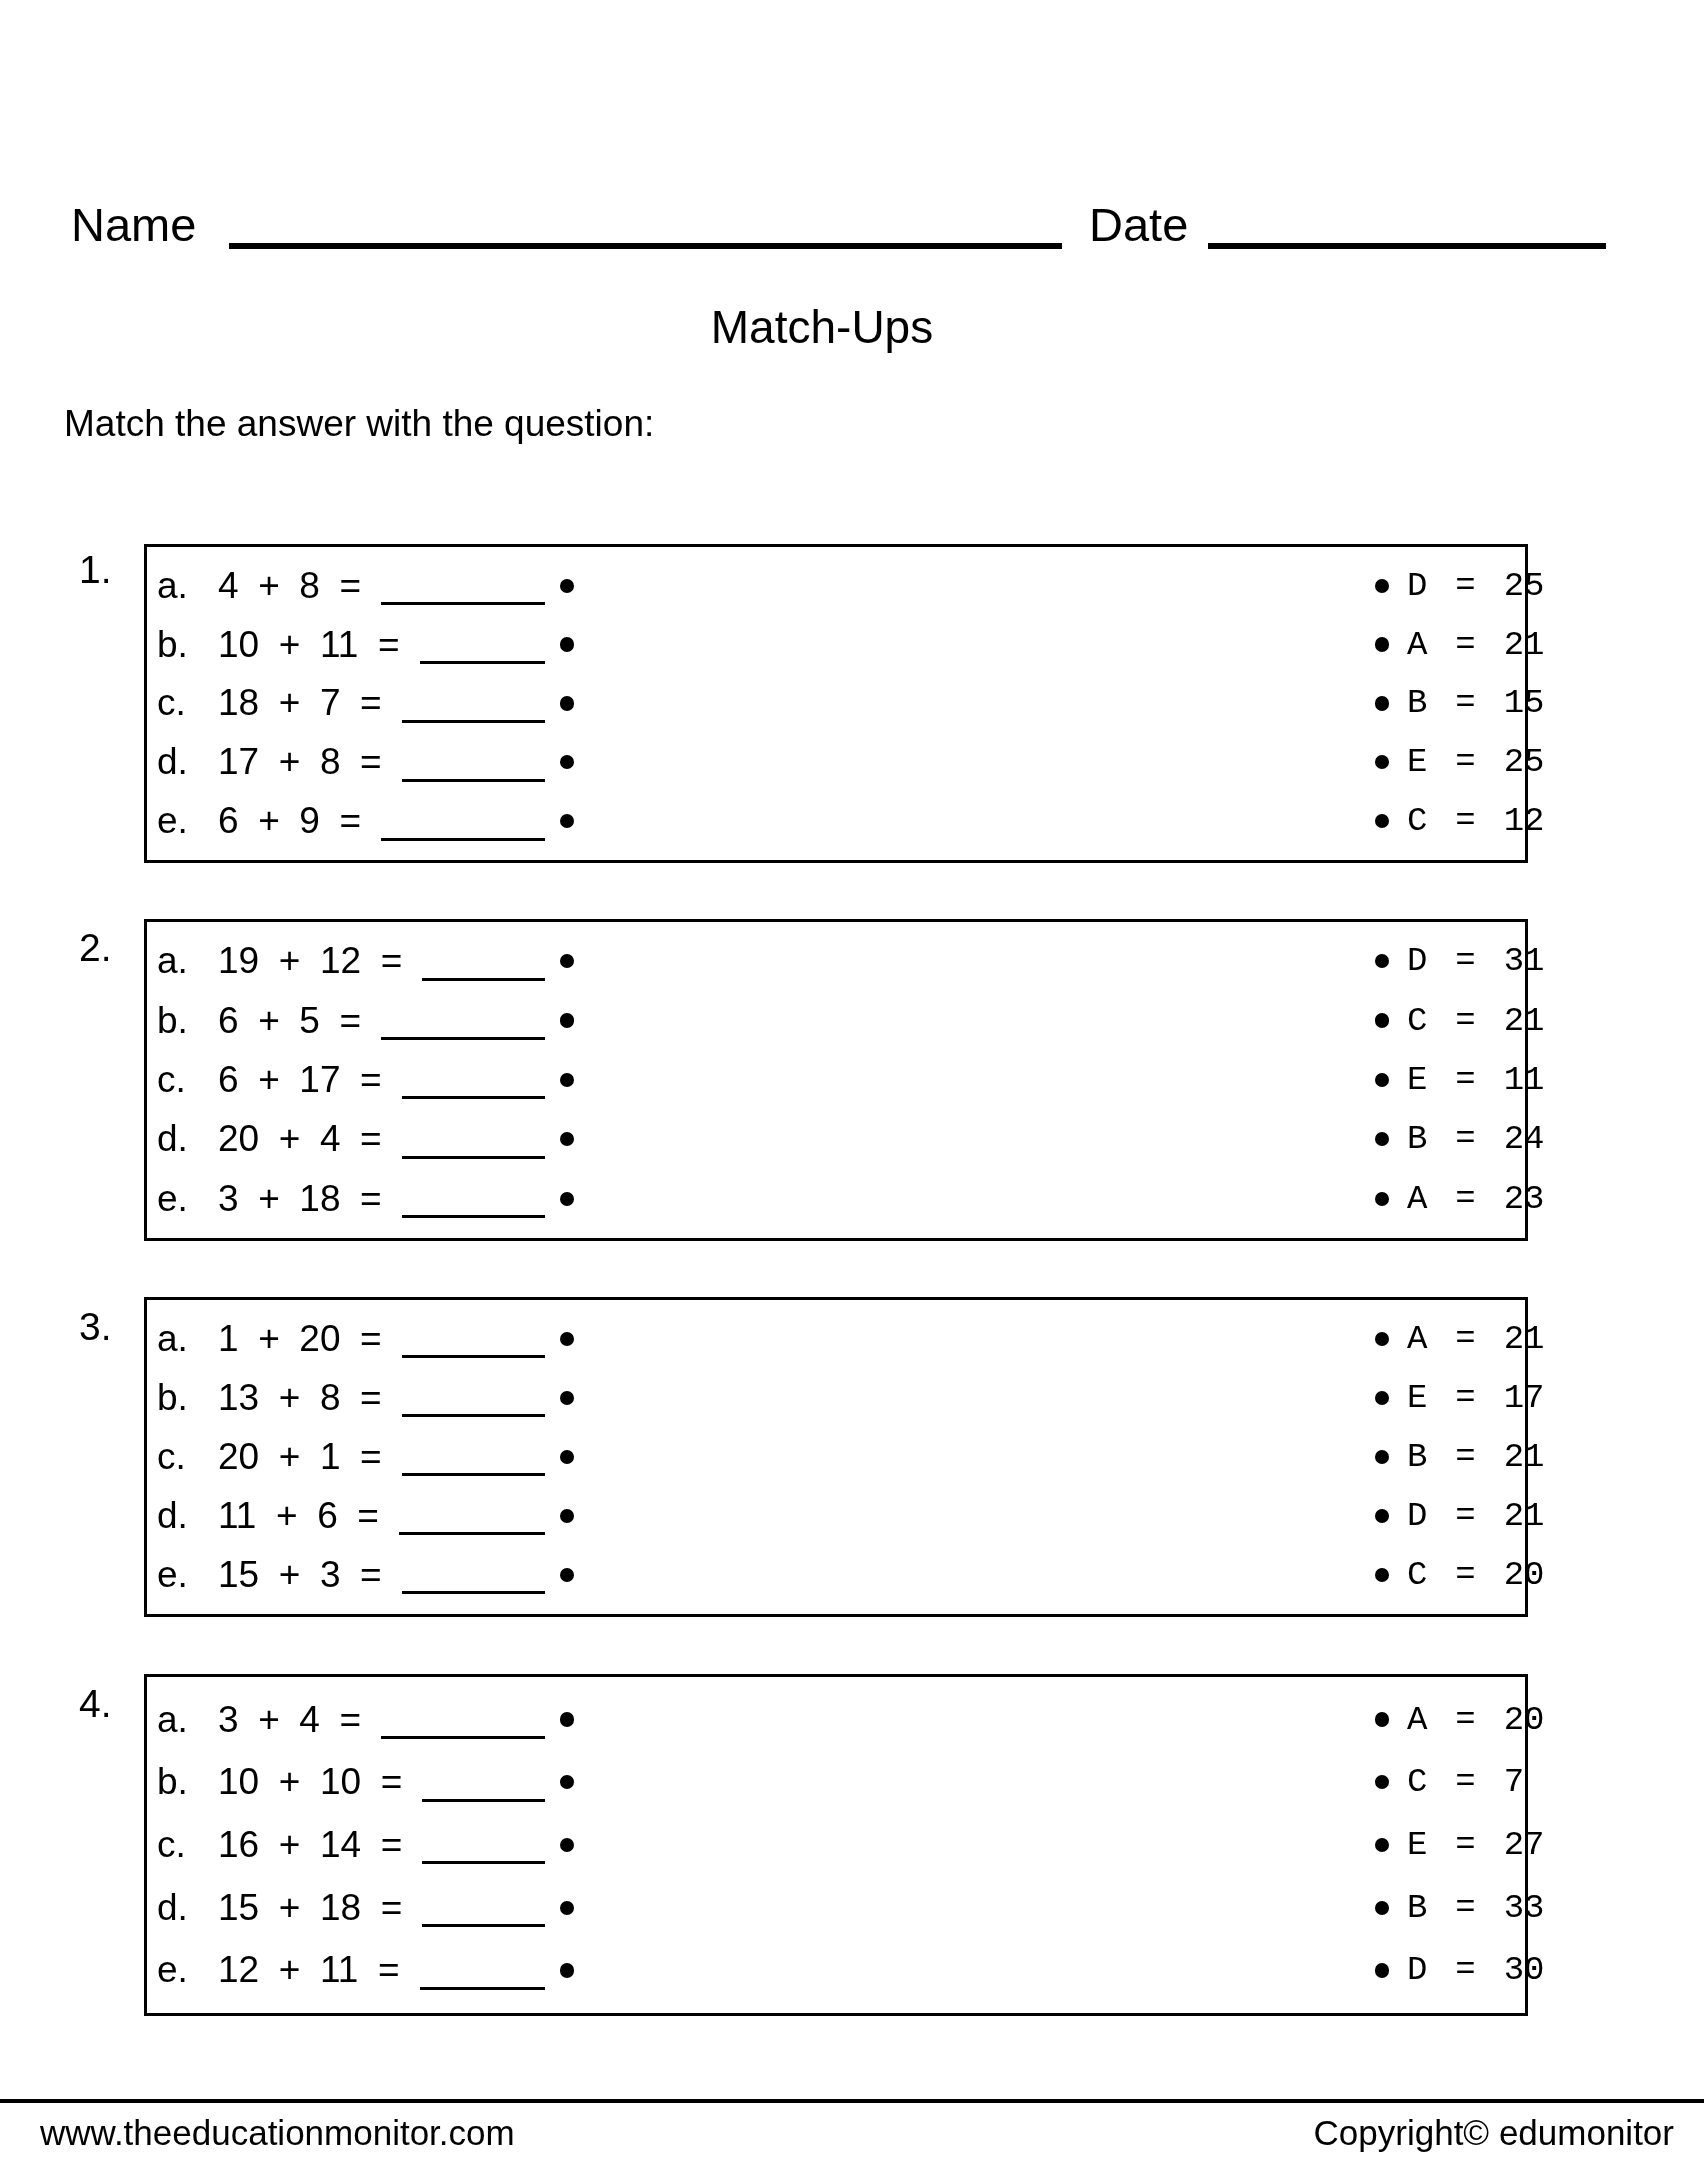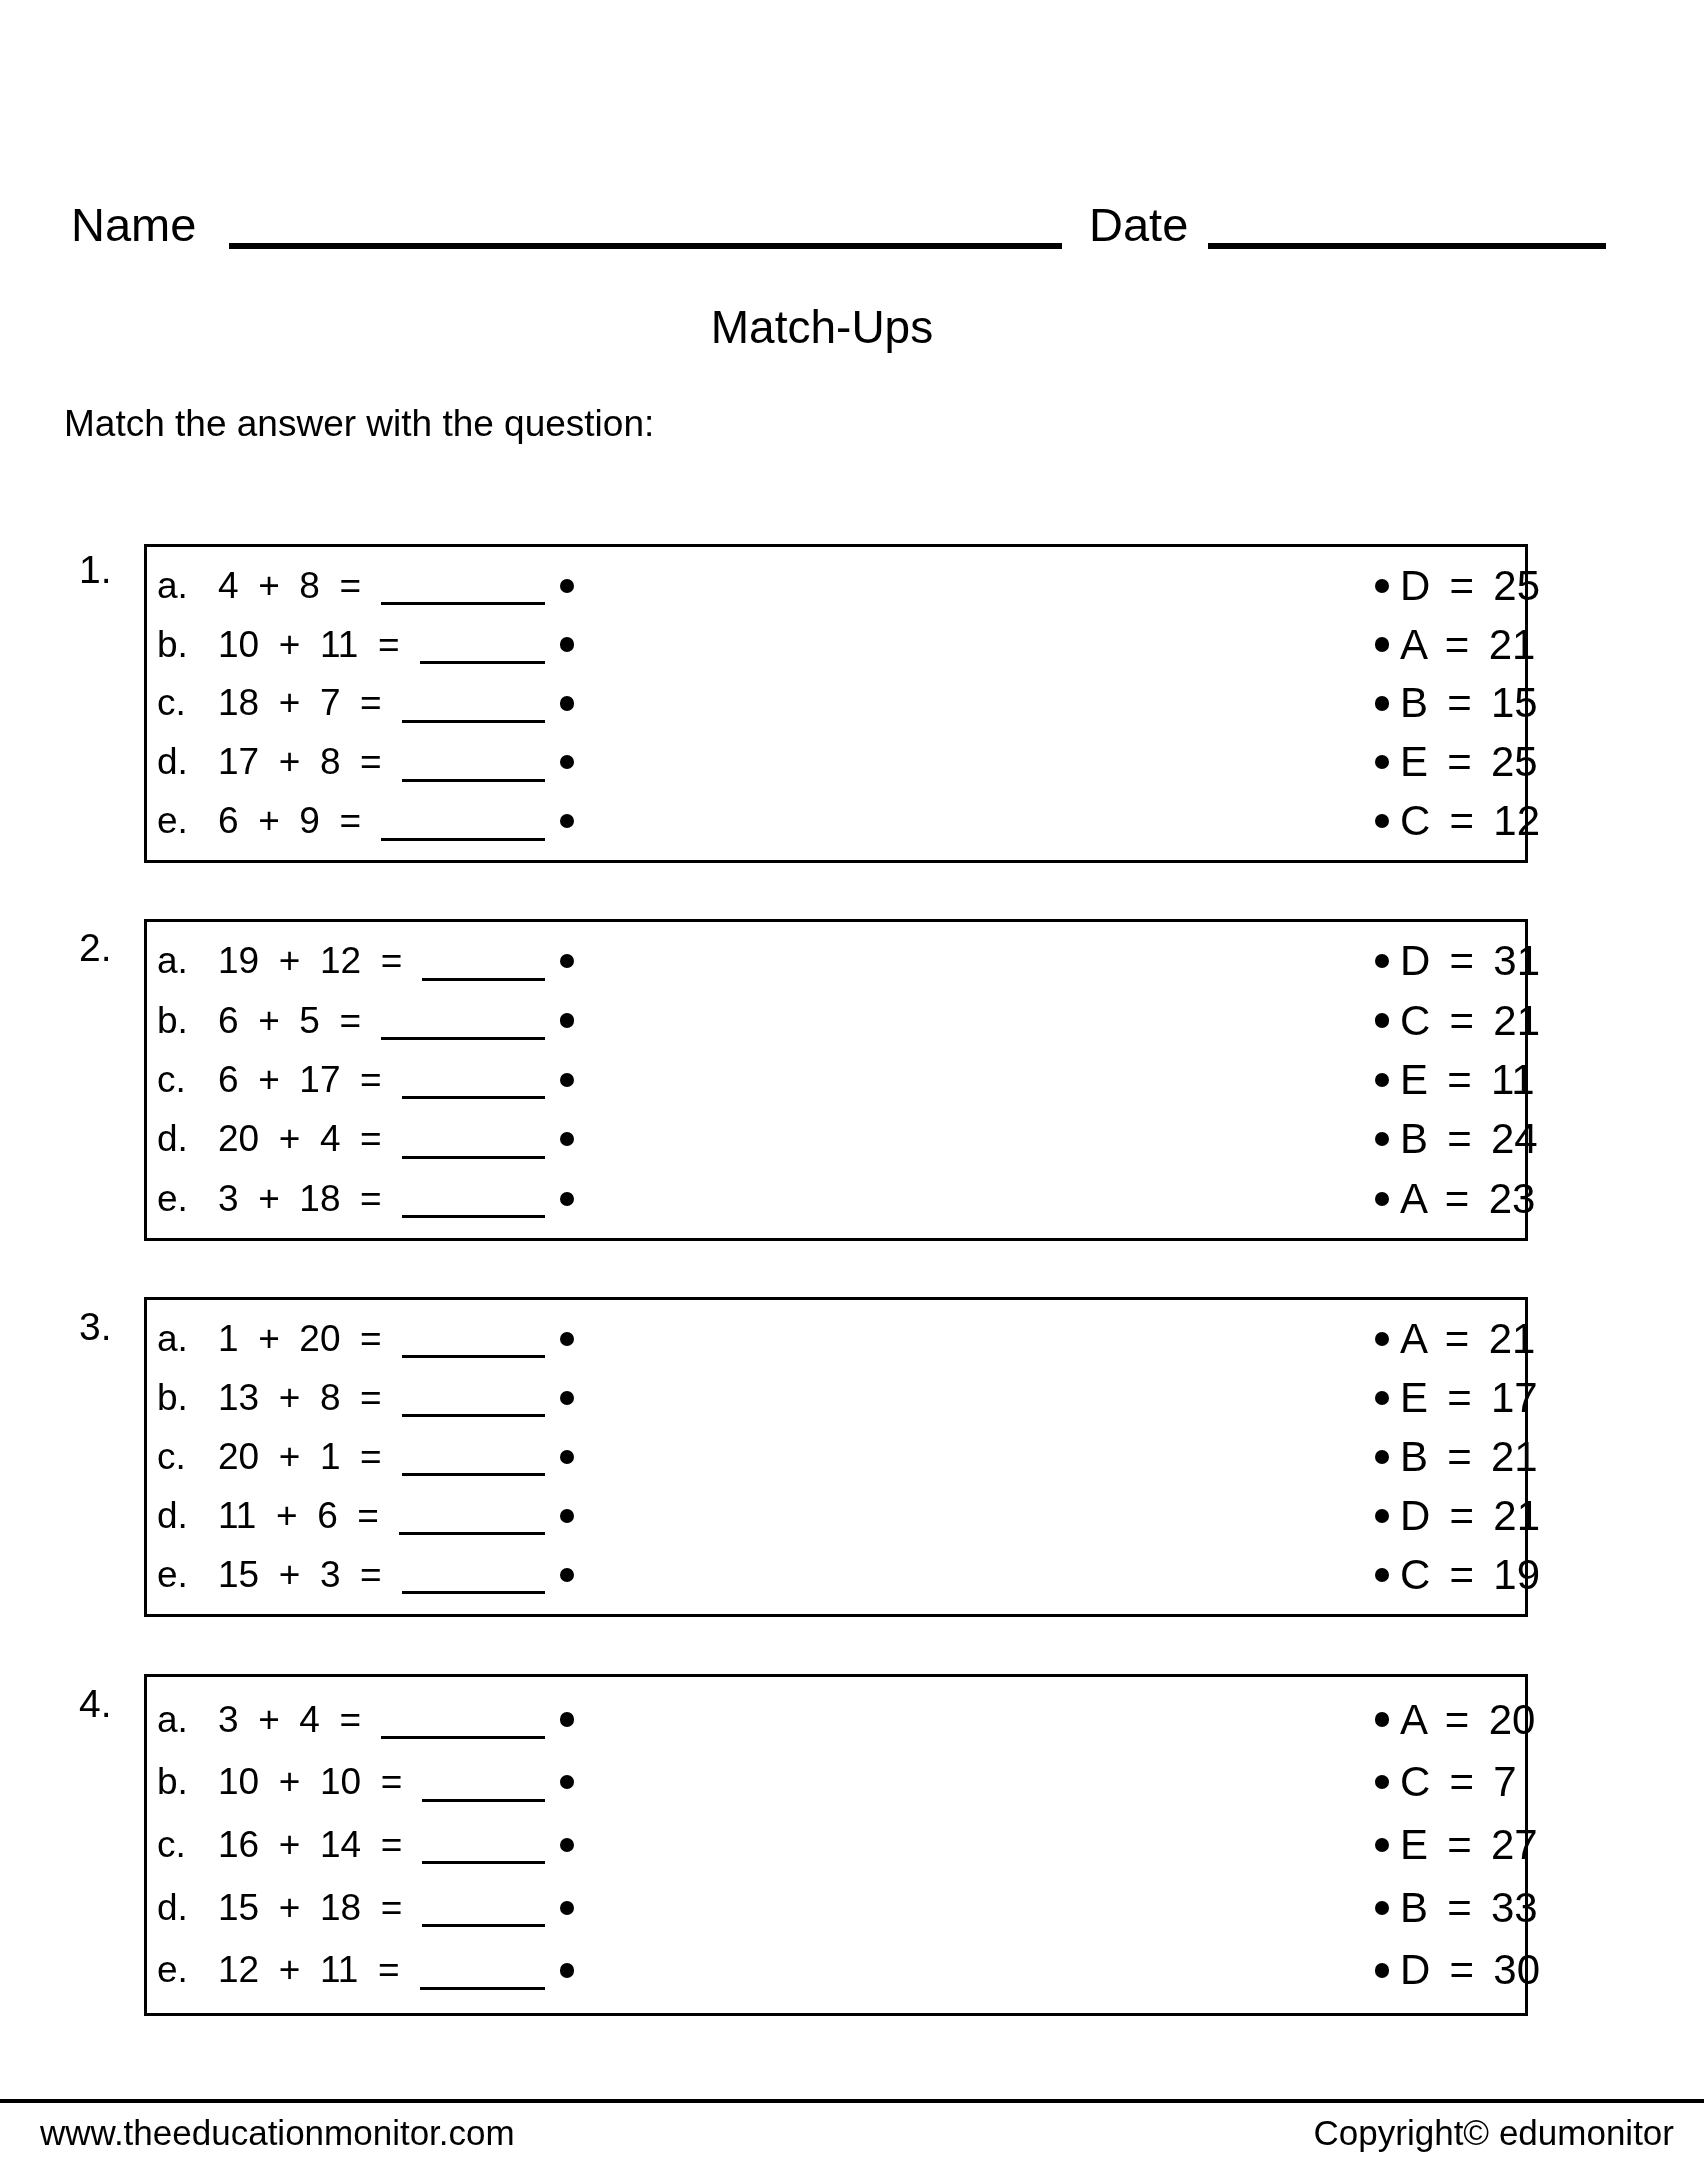--- a/index.html
+++ b/index.html
@@ -25,21 +25,21 @@
     padding:3.4px 8.4px 3.4px 10px;
   }
   .row { display:flex; align-items:center; height:47px; }
   .q-area { display:flex; align-items:center; width:417px; flex:none; }
   .q-letter { width:61px; font-size:37px; flex:none; }
   .q-expr { font-size:37px; word-spacing:9.3px; white-space:pre; }
   .q-blank { flex:1; min-width:46px; height:0; border-bottom:3.4px solid #000; align-self:flex-end; margin:0 15px 1.7px 20px; }
   .dot { width:14.3px; height:14.3px; background:#000; border-radius:50%; flex:none; }
   .spacer { flex:1; }
   .a-area { display:flex; align-items:center; width:142px; flex:none; }
-  .a-text { font-size:42px; margin-left:11px; word-spacing:7.6px; white-space:pre; }
+  .a-text { font-size:34px; margin-left:18px; word-spacing:7.6px; white-space:pre;font-family:Liberation Mono, monospace; }
 
   .footer-rule { position:absolute; top:2099px; left:0; width:1704px; height:4.2px; background:#000; }
   .footer-left { position:absolute; top:2113px; left:28px; font-size:35px;margin-left:12px; }
   .footer-right { position:absolute; top:2113px; right:30px; font-size:35px; }
 </style>
 </head>
 <body>
 
 <div class="page">
 
@@ -247,21 +247,21 @@
     <div class="row">
       <div class="q-area">
           <span class="q-letter">e.</span>
           <span class="q-expr">15 + 3 =</span>
           <span class="q-blank"></span>
           <span class="dot"></span>
         </div>
       <div class="spacer"></div>
       <div class="a-area">
           <span class="dot"></span>
-          <span class="a-text">C = 19</span>
+          <span class="a-text">C = 20</span>
         </div>
     </div>
   </div>
 
   <div class="section-number" style="top:1682px;">4.</div>
   <div class="section-box" style="top:1674px;height:342px;">
     <div class="row">
       <div class="q-area">
           <span class="q-letter">a.</span>
           <span class="q-expr">3 + 4 =</span>

